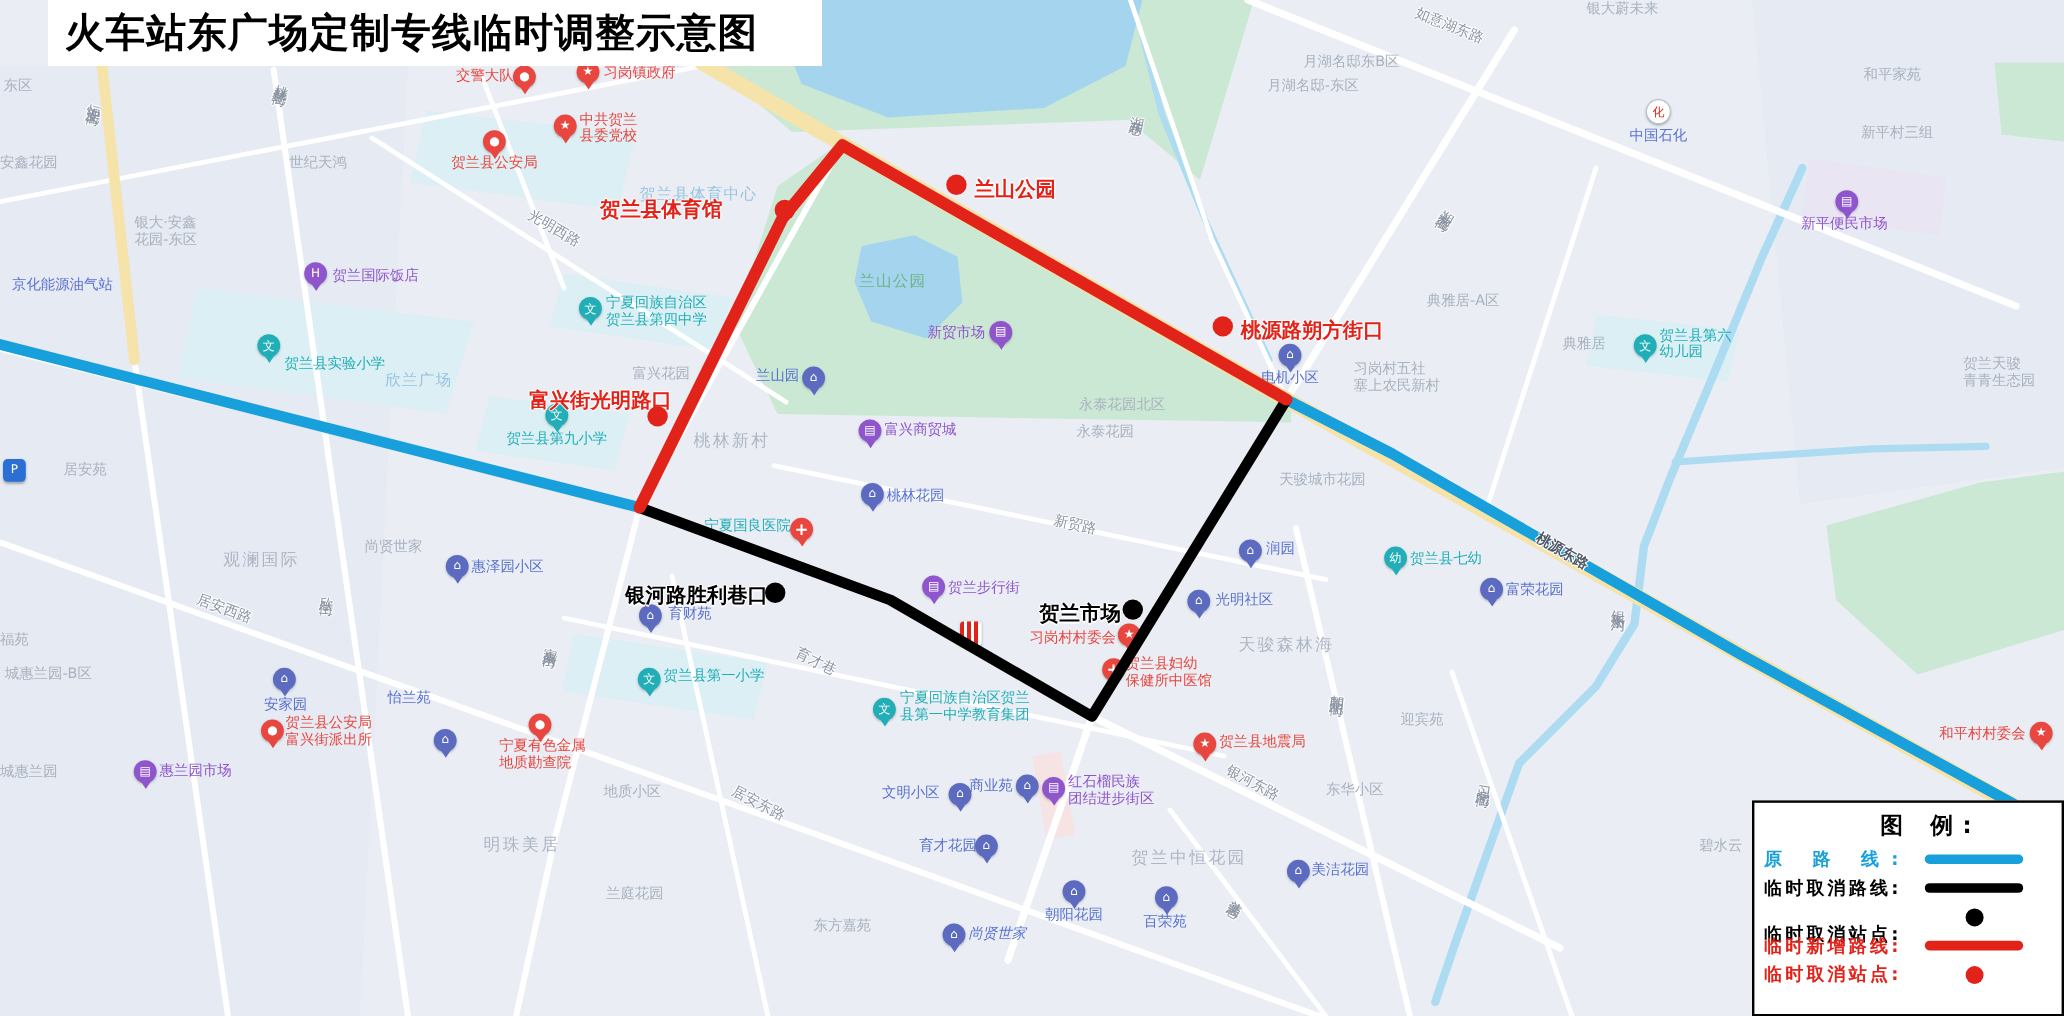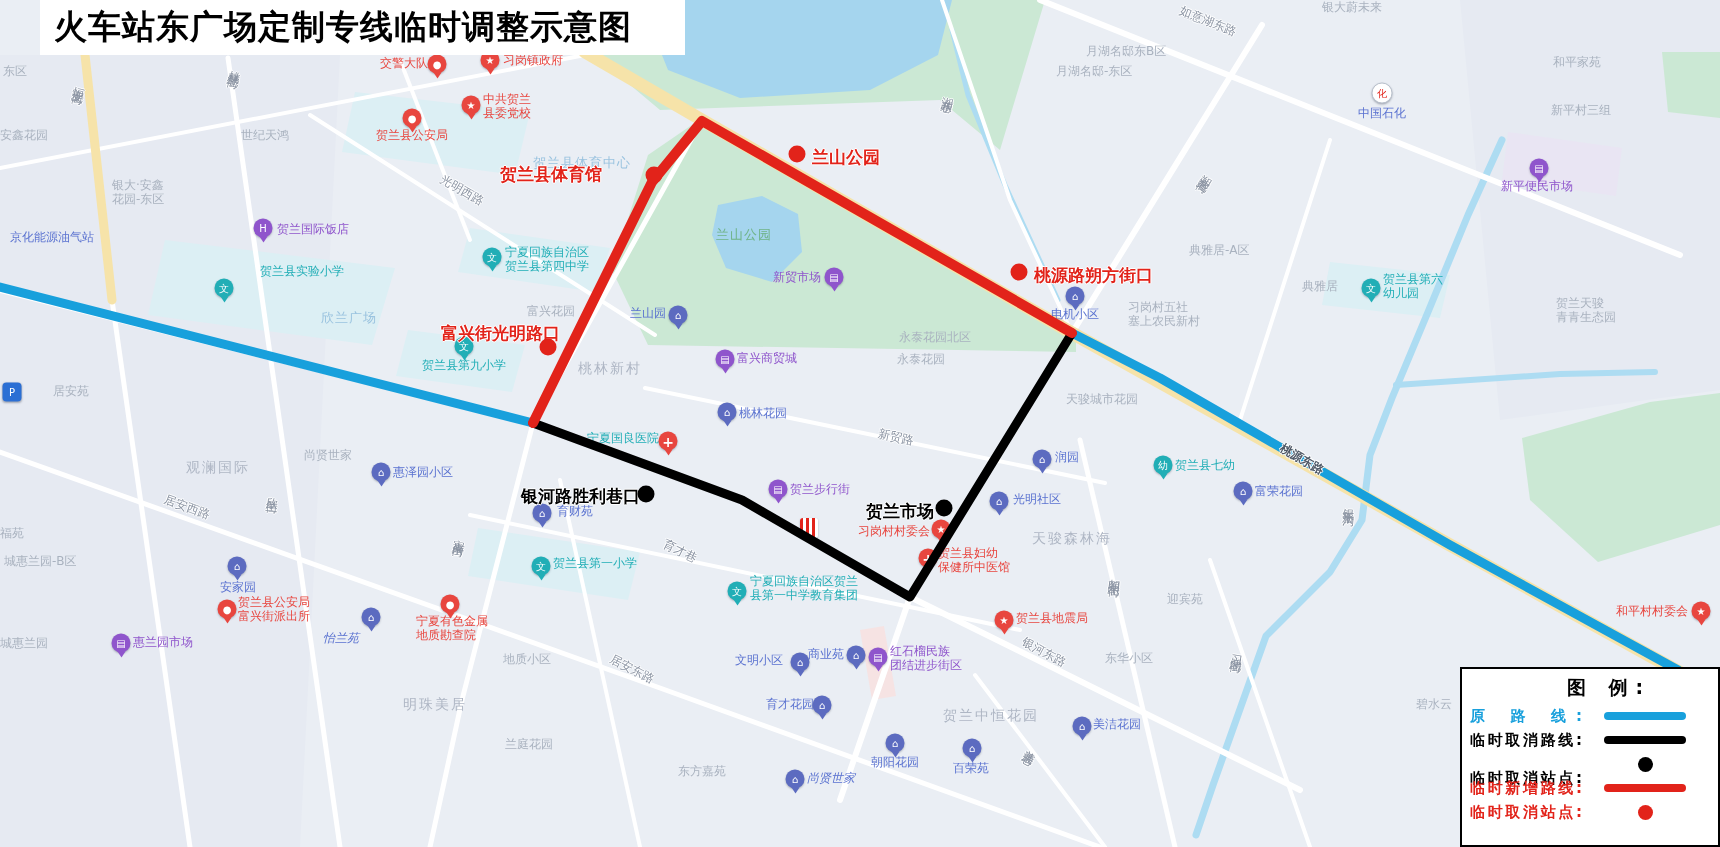--- a/index.html
+++ b/index.html
@@ -126,28 +126,28 @@
       <div class="lbl s-area-lg" style="left: 403px; top: 696px;">明珠美居</div>
       <div class="lbl s-area" style="left: 505px; top: 737px;">兰庭花园</div>
       <div class="lbl s-area" style="left: 503px; top: 652px;">地质小区</div>
       <div class="lbl s-area" style="left: 678px; top: 764px;">东方嘉苑</div>
       <div class="lbl s-area-lg" style="left: 578px; top: 360px;">桃林新村</div>
       <div class="lbl s-area" style="left: 527px; top: 304px;">富兴花园</div>
       <div class="lbl s-area" style="left: 1105px; top: 651px;">东华小区</div>
       <div class="lbl s-area" style="left: 1167px; top: 592px;">迎宾苑</div>
       <div class="lbl s-area-lg" style="left: 943px; top: 707px;">贺兰中恒花园</div>
       <div class="lbl s-area" style="left: 1416px; top: 697px;">碧水云</div>
-      <div class="lbl s-area" style="left: 1556px; top: 296px;">贺兰天骏
+      <div class="lbl s-area" style="left: 1636px; top: 296px;">贺兰天骏
 青青生态园</div>
       <div class="lbl s-lb" style="left: 321px; top: 310px;">欣兰广场</div>
       <div class="lbl s-lb" style="left: 533px; top: 155px;">贺兰县体育中心</div>
       <div class="lbl s-green" style="left: 716px; top: 227px;">兰山公园</div>
       <div class="lbl s-blue" style="left: 10px; top: 230px;">京化能源油气站</div>
       <div class="lbl s-purple" style="left: 277px; top: 222px;">贺兰国际饭店</div>
-      <div class="lbl s-teal" style="left: 237px; top: 264px; margin-left: 23px;">贺兰县实验小学</div>
+      <div class="lbl s-teal" style="left: 237px; top: 296px;">贺兰县实验小学</div>
       <div class="lbl s-teal" style="left: 505px; top: 245px;">宁夏回族自治区
 贺兰县第四中学</div>
       <div class="lbl s-teal" style="left: 422px; top: 358px;">贺兰县第九小学</div>
       <div class="lbl s-teal" style="left: 553px; top: 556px;">贺兰县第一小学</div>
       <div class="lbl s-teal" style="left: 750px; top: 574px;">宁夏回族自治区贺兰
 县第一中学教育集团</div>
       <div class="lbl s-teal" style="left: 1383px; top: 272px;">贺兰县第六
 幼儿园</div>
       <div class="lbl s-teal" style="left: 1175px; top: 458px;">贺兰县七幼</div>
       <div class="lbl s-teal" style="left: 587px; top: 431px;">宁夏国良医院</div>
@@ -160,21 +160,21 @@
 团结进步街区</div>
       <div class="lbl s-blue" style="left: 1358px; top: 106px;">中国石化</div>
       <div class="lbl s-blue" style="left: 557px; top: 504px;">育财苑</div>
       <div class="lbl s-blue" style="left: 393px; top: 465px;">惠泽园小区</div>
       <div class="lbl s-blue" style="left: 1055px; top: 450px;">润园</div>
       <div class="lbl s-blue" style="left: 1013px; top: 492px;">光明社区</div>
       <div class="lbl s-blue" style="left: 1051px; top: 307px;">电机小区</div>
       <div class="lbl s-blue" style="left: 630px; top: 306px;">兰山园</div>
       <div class="lbl s-blue" style="left: 739px; top: 406px;">桃林花园</div>
       <div class="lbl s-blue" style="left: 220px; top: 580px;">安家园</div>
-      <div class="lbl s-blue" style="left: 323px; top: 631px; font-style: italic;">怡兰苑</div>
+      <div class="lbl s-blue" style="left: 323px; top: 574px;">怡兰苑</div>
       <div class="lbl s-blue" style="left: 808px; top: 647px;">商业苑</div>
       <div class="lbl s-blue" style="left: 735px; top: 653px;">文明小区</div>
       <div class="lbl s-blue" style="left: 766px; top: 697px;">育才花园</div>
       <div class="lbl s-blue" style="left: 871px; top: 755px;">朝阳花园</div>
       <div class="lbl s-blue" style="left: 953px; top: 761px;">百荣苑</div>
       <div class="lbl s-blue" style="left: 807px; top: 771px; font-style: italic;">尚贤世家</div>
       <div class="lbl s-blue" style="left: 1093px; top: 717px;">美洁花园</div>
       <div class="lbl s-blue" style="left: 1255px; top: 484px;">富荣花园</div>
       <div class="lbl s-redpoi" style="left: 380px; top: 56px;">交警大队</div>
       <div class="lbl s-redpoi" style="left: 503px; top: 53px;">习岗镇政府</div>

